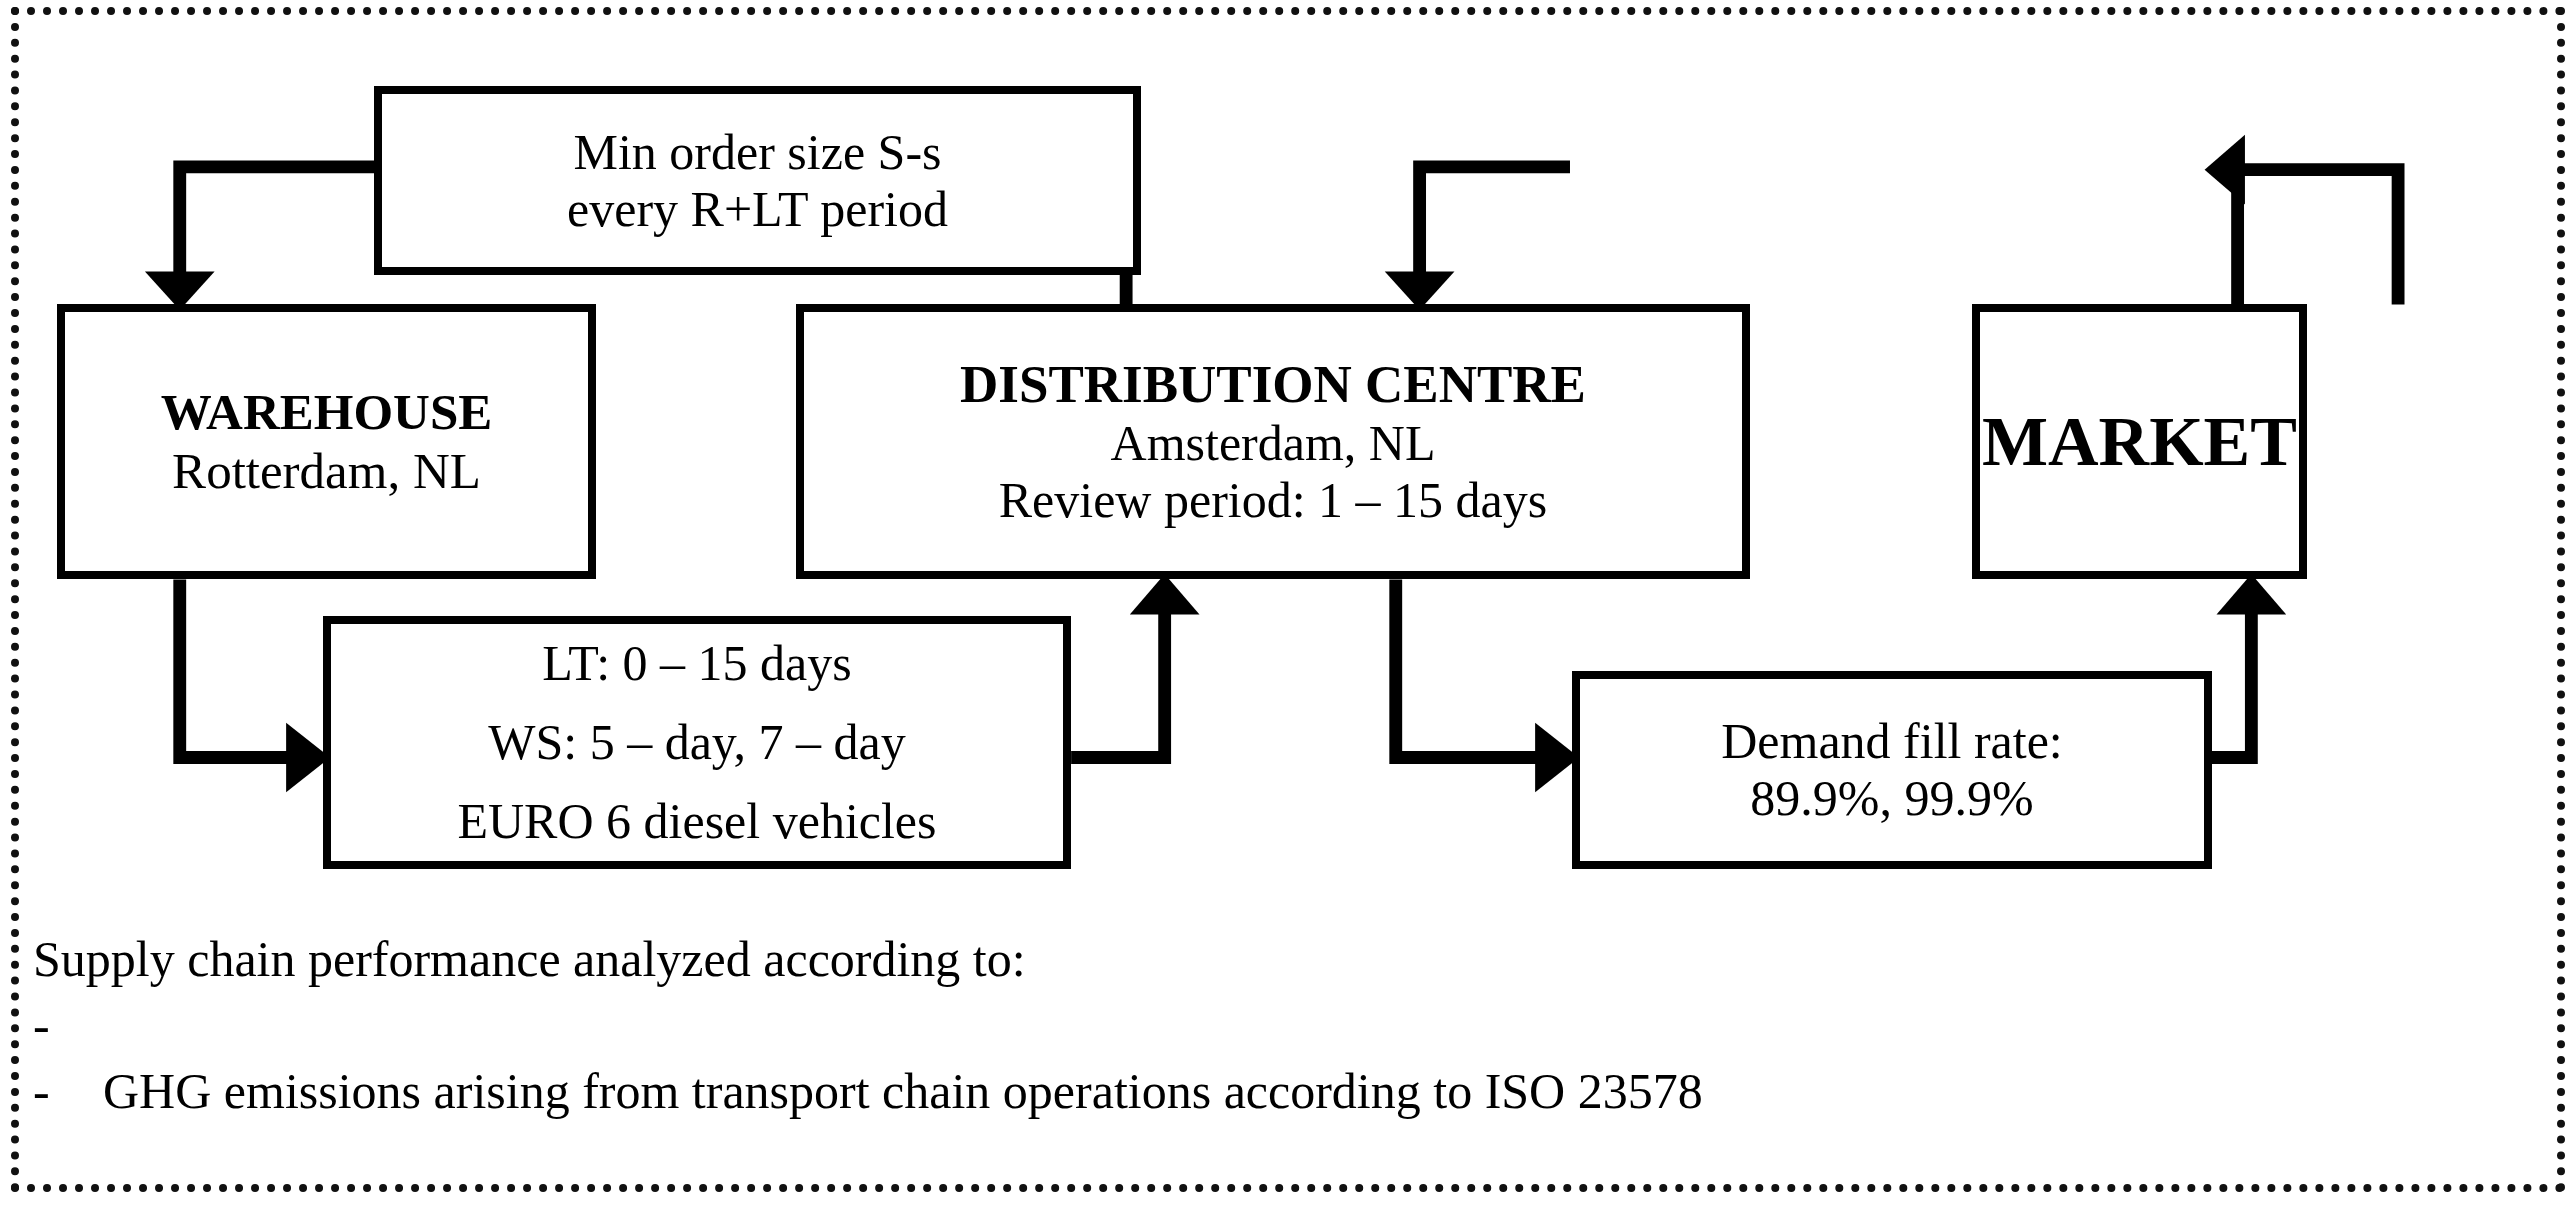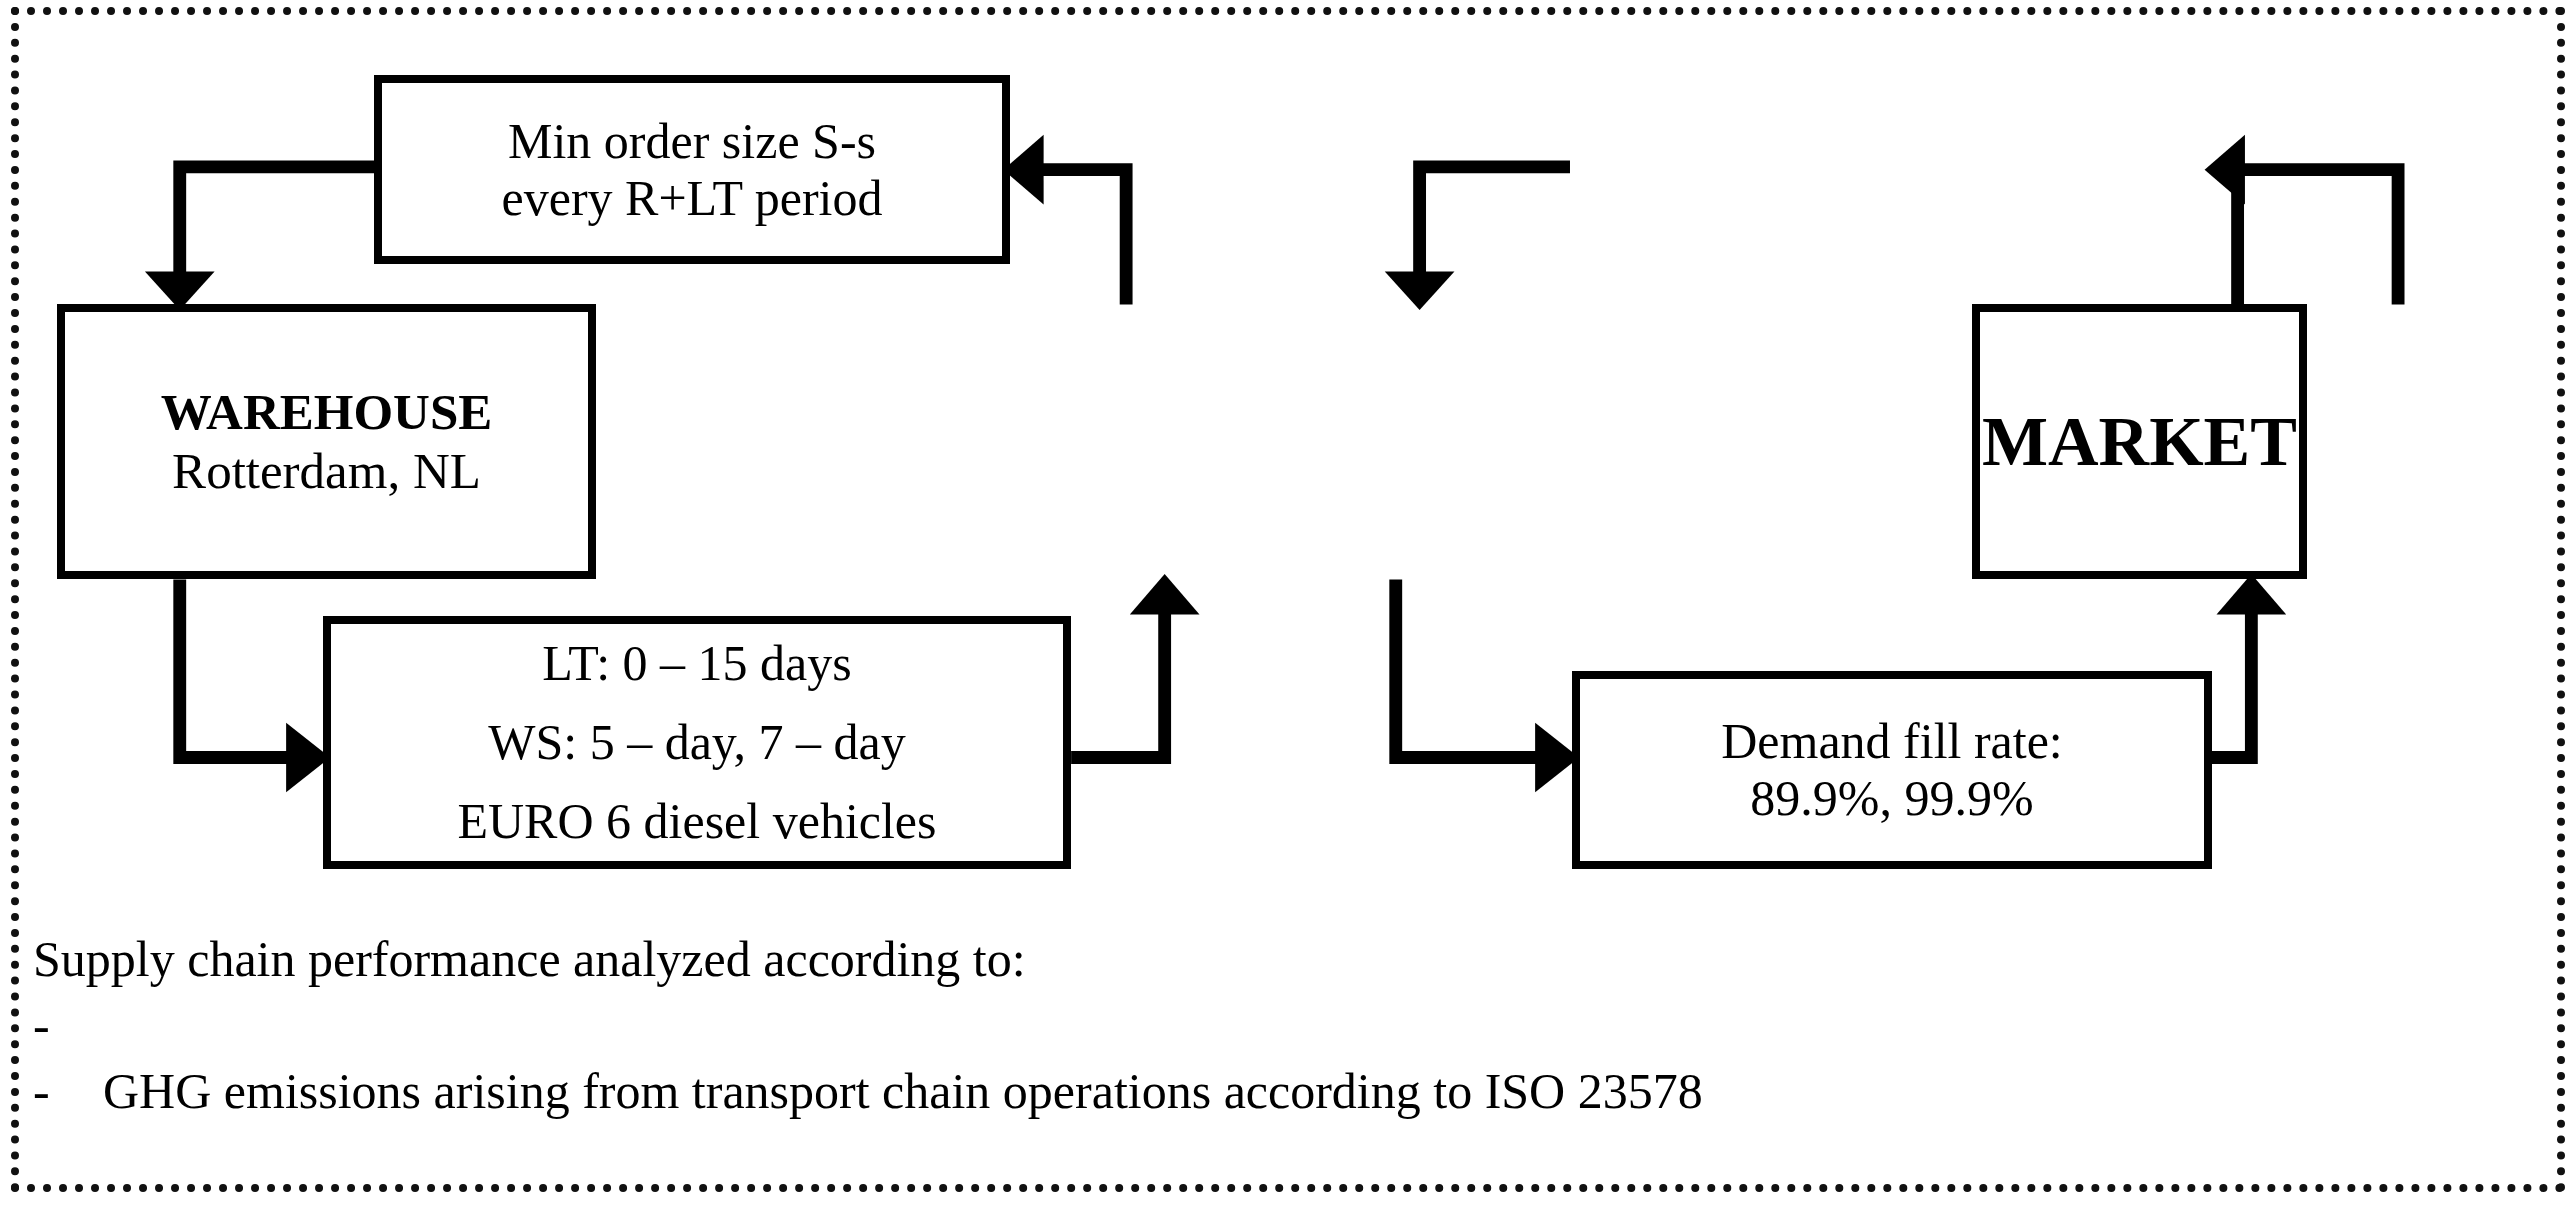--- a/index.html
+++ b/index.html
@@ -30,21 +30,21 @@
     text-align:center;
     line-height:1.14;
     z-index:4;
   }
   .node .ln{display:block;white-space:nowrap;}
   .bold{font-weight:bold;}
   .fs-main{font-size:50px;}
   .fs-node{font-size:51px;}
 
   
-  #n-minorder{left:374px;top:75px;width:636px;height:189px;}
+  #n-minorder{left:374px;top:86px;width:767px;height:189px;}
   #n-stoch{left:1570px;top:75px;width:642px;height:189px;}
   #n-warehouse{left:57px;top:304px;width:539px;height:275px;}
   #n-dc{left:796px;top:304px;width:954px;height:275px;}
   #n-market{left:1972px;top:304px;width:335px;height:275px;}
   #n-lt{left:323px;top:616px;width:748px;height:253px;gap:22px;}
   #n-fill{left:1572px;top:671px;width:640px;height:198px;text-align:center;}
 
   #n-dc .ln.title{font-size:53px;}
   #n-market .ln{font-size:70px;}
 
@@ -123,20 +123,25 @@
     <span class="ln">Min order size S-s</span>
     <span class="ln">every R+LT period</span>
   </div>
 
 
   <div class="node fs-node" id="n-warehouse">
     <span class="ln bold">WAREHOUSE</span>
     <span class="ln">Rotterdam, NL</span>
   </div>
 
+  <div class="node fs-main" id="n-dc">
+    <span class="ln title bold">DISTRIBUTION CENTRE</span>
+    <span class="ln">Amsterdam, NL</span>
+    <span class="ln">Review period: 1 – 15 days</span>
+  </div>
 
   <div class="node fs-node" id="n-market">
     <span class="ln bold">MARKET</span>
   </div>
 
   <div class="node fs-main" id="n-lt">
     <span class="ln">LT: 0 – 15 days</span>
     <span class="ln">WS: 5 – day, 7 – day</span>
     <span class="ln">EURO 6 diesel vehicles</span>
   </div>

